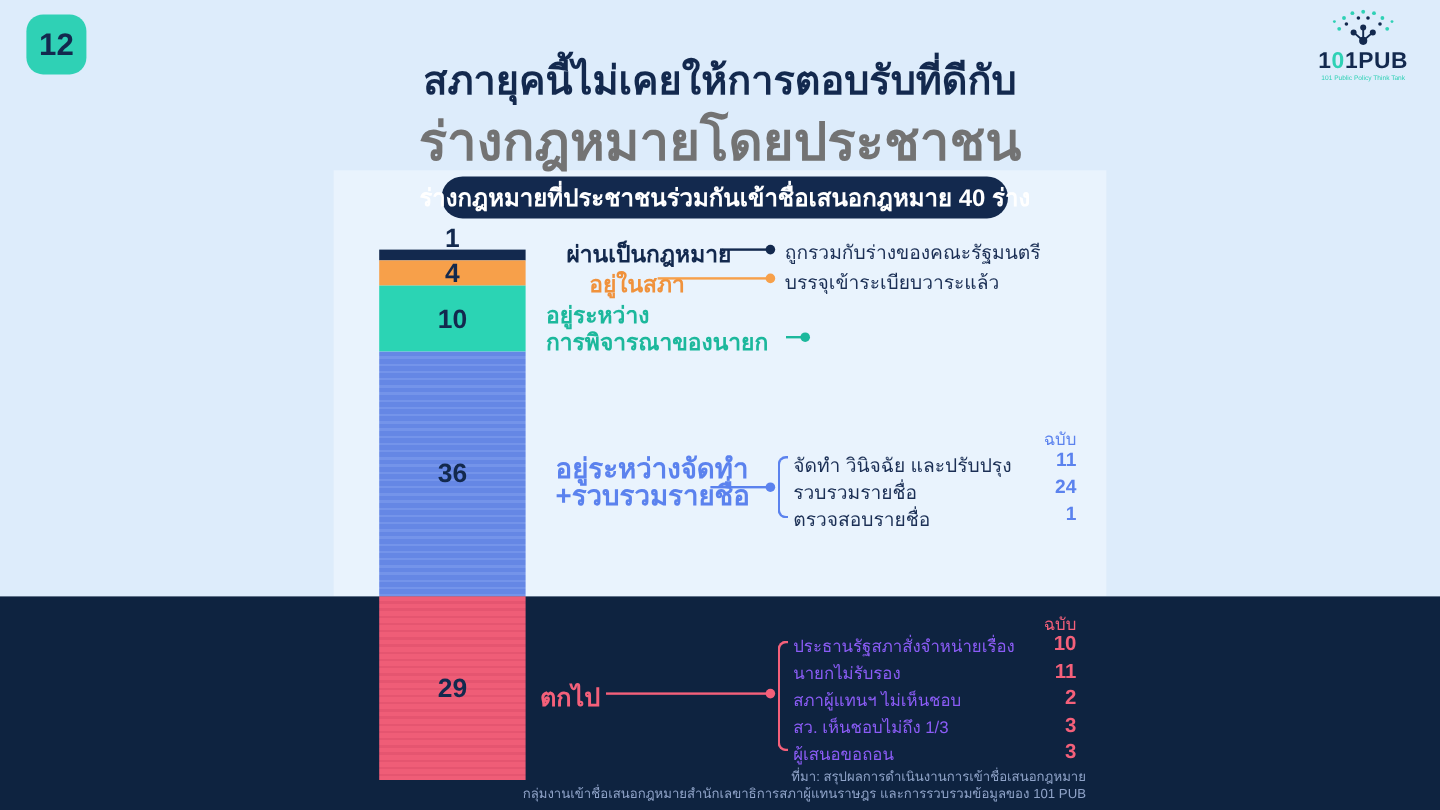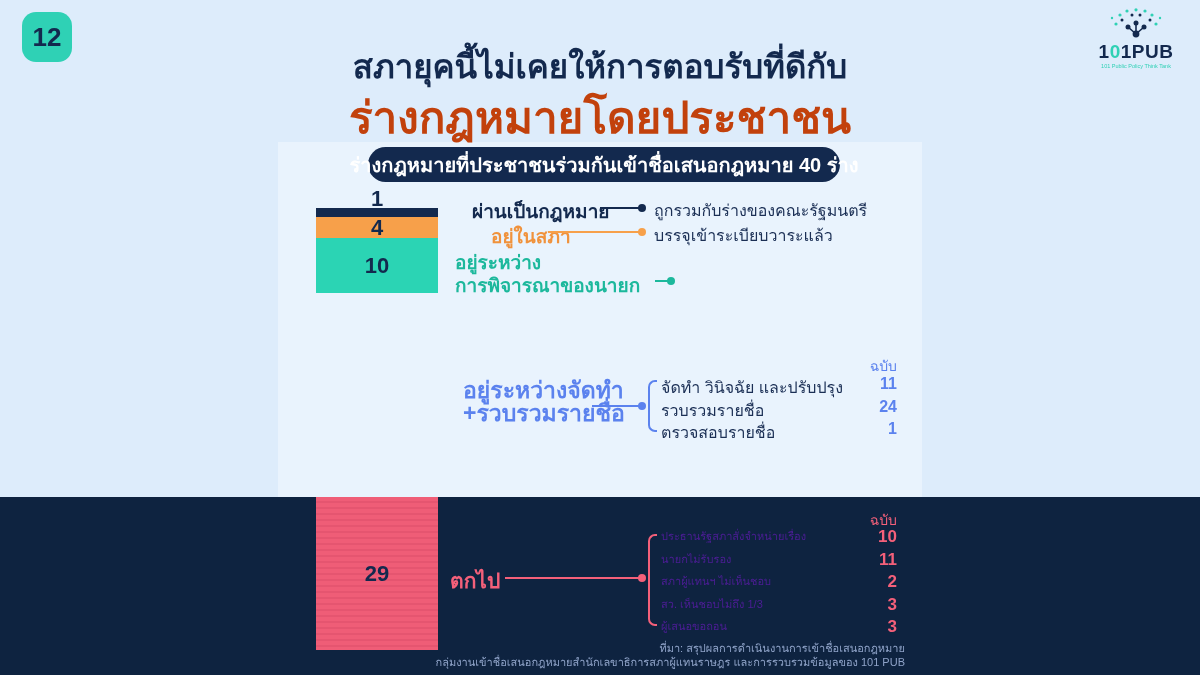--- a/index.html
+++ b/index.html
@@ -15,21 +15,21 @@
 
   .page-badge {
     position:absolute; left:22px; top:12px; width:50px; height:50px;
     background:#2fd1b5; border-radius:14px; color:#13294e;
     font-size:26px; font-weight:bold; display:flex; align-items:center; justify-content:center;
   }
 
   .title1 { position:absolute; left:0; top:40px; width:1200px; text-align:center;
     color:#13294e; font-size:33px; font-weight:bold; }
   .title2 { position:absolute; left:0; top:82px; width:1200px; text-align:center;
-    color:#c2410c; font-size:44px; font-weight:bold; }
+    color:#737373; font-size:44px; font-weight:bold; }
 
   .logo { position:absolute; top:8px; right:14px; width:100px; text-align:center; }
   .logo svg { display:block; margin:0 auto; }
   .logo-name { font-size:19px; font-weight:bold; color:#13294e; letter-spacing:0.5px; line-height:1; }
   .logo-name .t { color:#2fd1b5; }
   .logo-tag { font-size:5.5px; color:#2fd1b5; margin-top:2px; }
 
   .pill {
     position:absolute; left:368px; top:147px; width:472px; height:35px;
     background:#13294e; border-radius:18px; color:#ffffff;
@@ -50,21 +50,21 @@
     background:repeating-linear-gradient(to bottom,#ef5d77 0 4px,#e55570 4px 6px); }
 
   .lbl { position:absolute; font-weight:bold; white-space:nowrap; }
   .lbl-navy { color:#13294e; font-size:19px;margin-left:17px; }
   .lbl-orange { color:#f0923c; font-size:19px;margin-left:36px; }
   .lbl-teal { color:#1cb89c; font-size:19px; }
   .lbl-blue { color:#5b82ee; font-size:23px; }
   .lbl-pink { color:#f4607a; font-size:21px; }
 
   .note { position:absolute; color:#1b2f55; font-size:16px; white-space:nowrap; }
-  .note-light { color:#4c1d95; font-size:11px; }
+  .note-light { color:#8b5cf6; font-size:14px; }
 
   .conn { position:absolute; height:2px; }
   .dot { position:absolute; width:8px; height:8px; border-radius:50%; }
   .c-navy { background:#13294e; } .c-orange { background:#f7a04a; }
   .c-teal { background:#1cb89c; } .c-blue { background:#5b82ee; } .c-pink { background:#f4607a; }
 
   .bracket { position:absolute; width:9px;
     border-left:2px solid; border-top:2px solid; border-bottom:2px solid;
     border-radius:7px 0 0 7px; }
   .bk-blue { border-color:#5b82ee; } .bk-pink { border-color:#f4607a; }
@@ -124,20 +124,23 @@
   <div class="pill">ร่างกฎหมายที่ประชาชนร่วมกันเข้าชื่อเสนอกฎหมาย 40 ร่าง</div>
 
   <div class="seg-val-above">1</div>
   <div class="bar-seg seg-navy"></div>
   <div class="bar-seg seg-orange">
       <span>4</span>
     </div>
   <div class="bar-seg seg-teal">
       <span>10</span>
     </div>
+  <div class="bar-seg seg-blue">
+      <span>36</span>
+    </div>
   <div class="bar-seg seg-pink">
       <span>29</span>
     </div>
 
   <div class="lbl lbl-navy" style="left:455px;top:196px;">ผ่านเป็นกฎหมาย</div>
   <div class="conn c-navy" style="left:600px;top:207px;width:40px;"></div>
   <div class="dot c-navy" style="left:638px;top:204px;"></div>
   <div class="note" style="left:654px;top:198px;">ถูกรวมกับร่างของคณะรัฐมนตรี</div>
 
   <div class="lbl lbl-orange" style="left:455px;top:221px;">อยู่ในสภา</div>

